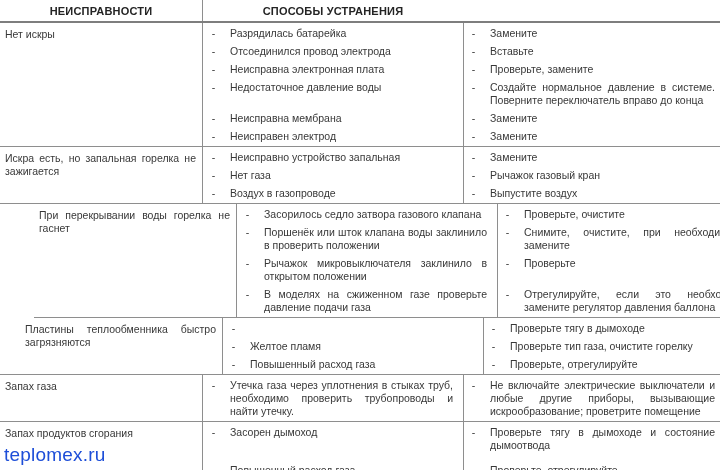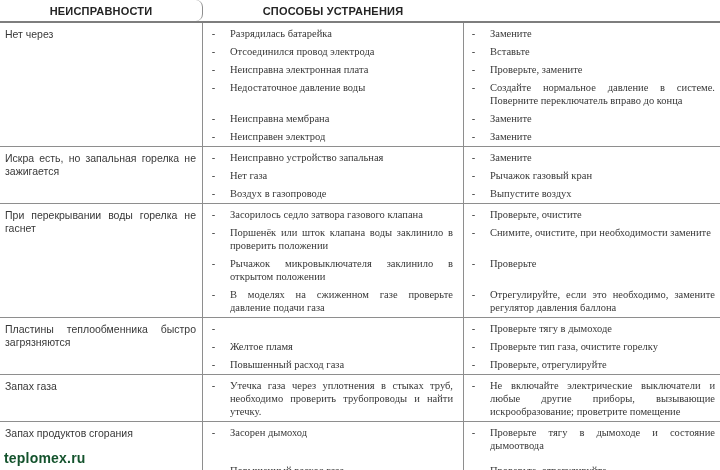--- a/index.html
+++ b/index.html
@@ -5,57 +5,57 @@
   * { margin:0; padding:0; box-sizing:border-box; }
   html,body { width:720px; height:470px; background:#ffffff; overflow:hidden; }
   body { font-family:"Liberation Sans","DejaVu Sans",sans-serif; color:#383838; }
   .doc { position:relative; width:720px; height:470px; background:#fff; }
 
   
   .hdr { display:grid; grid-template-columns:203px 260px 257px; height:23px;
          border-bottom:2px solid #7e7e7e; align-items:center; }
   .hdr-cell { text-align:center; font-weight:bold; font-size:11px; color:#242424;
               letter-spacing:.2px; height:100%; display:flex; align-items:center; justify-content:center; }
-  .hdr-cell.v { border-right:1px solid #8e8e8e;border-radius:7px; }
+  .hdr-cell.v { border-right:1px solid #8e8e8e; }
 
   
   .row { display:grid; grid-template-columns:203px 517px; border-bottom:1px solid #8e8e8e; }
   .row.last { border-bottom:none; }
   .fault { border-right:1px solid #8e8e8e; padding:5px 6px 4px 5px; font-size:10.5px;
            line-height:13px; text-align:justify; text-align-last:left; }
   .pairs { position:relative; padding:4px 0 3px 0; }
   .pairs::after { content:""; position:absolute; left:260px; top:0; bottom:0; width:1px; background:#8e8e8e; }
   .pair { display:grid; grid-template-columns:260px 257px; margin-bottom:5px; }
   .pair:last-child { margin-bottom:0; }
   .pair.gap-top { margin-top:12px; }
   .cell { display:grid; grid-template-columns:9px 1fr; column-gap:12px; font-size:10.5px; line-height:13px; }
   .cell.cause  { padding-left:6px;  padding-right:10px; }
   .cell.remedy { padding-left:267px; } 
   .cell.remedy { padding-left:6px; padding-right:5px; }
   .b { text-align:center; color:#383838; }
-  .t { text-align:justify; text-align-last:left;font-family:Liberation Serif, serif; }
-
-  .r0 { min-height:124px; } .r1 { min-height:56px; } .r2 { min-height:111px; }
-  .r3 { min-height:55px; }  .r4 { min-height:46px; } .r5 { min-height:56px; }
-
-  .watermark { position:absolute; left:4px; bottom:4px; font-size:14px; font-weight:bold;
-               color:#14532d; letter-spacing:.2px; }
+  .t { text-align:justify; text-align-last:left; }
+
+  .r0 { min-height:124px; } .r1 { min-height:56px; } .r2 { min-height:111px;margin-left:34px; }
+  .r3 { min-height:55px;padding-left:20px; }  .r4 { min-height:46px; } .r5 { min-height:56px; }
+
+  .watermark { position:absolute; left:4px; bottom:4px; font-size:19px; font-weight:normal;
+               color:#1d4ed8; letter-spacing:.2px; }
 </style>
 </head>
 <body>
 
 <div class="doc">
 
   <div class="hdr">
     <div class="hdr-cell v">НЕИСПРАВНОСТИ</div>
     <div class="hdr-cell">СПОСОБЫ УСТРАНЕНИЯ</div>
   </div>
 
   <div class="row r0">
-    <div class="fault">Нет через</div>
+    <div class="fault">Нет искры</div>
     <div class="pairs">
       <div class="pair">
         <div class="cell cause">
             <span class="b">-</span>
             <span class="t">Разрядилась батарейка</span>
           </div>
         <div class="cell remedy">
             <span class="b">-</span>
             <span class="t">Замените</span>
           </div>

